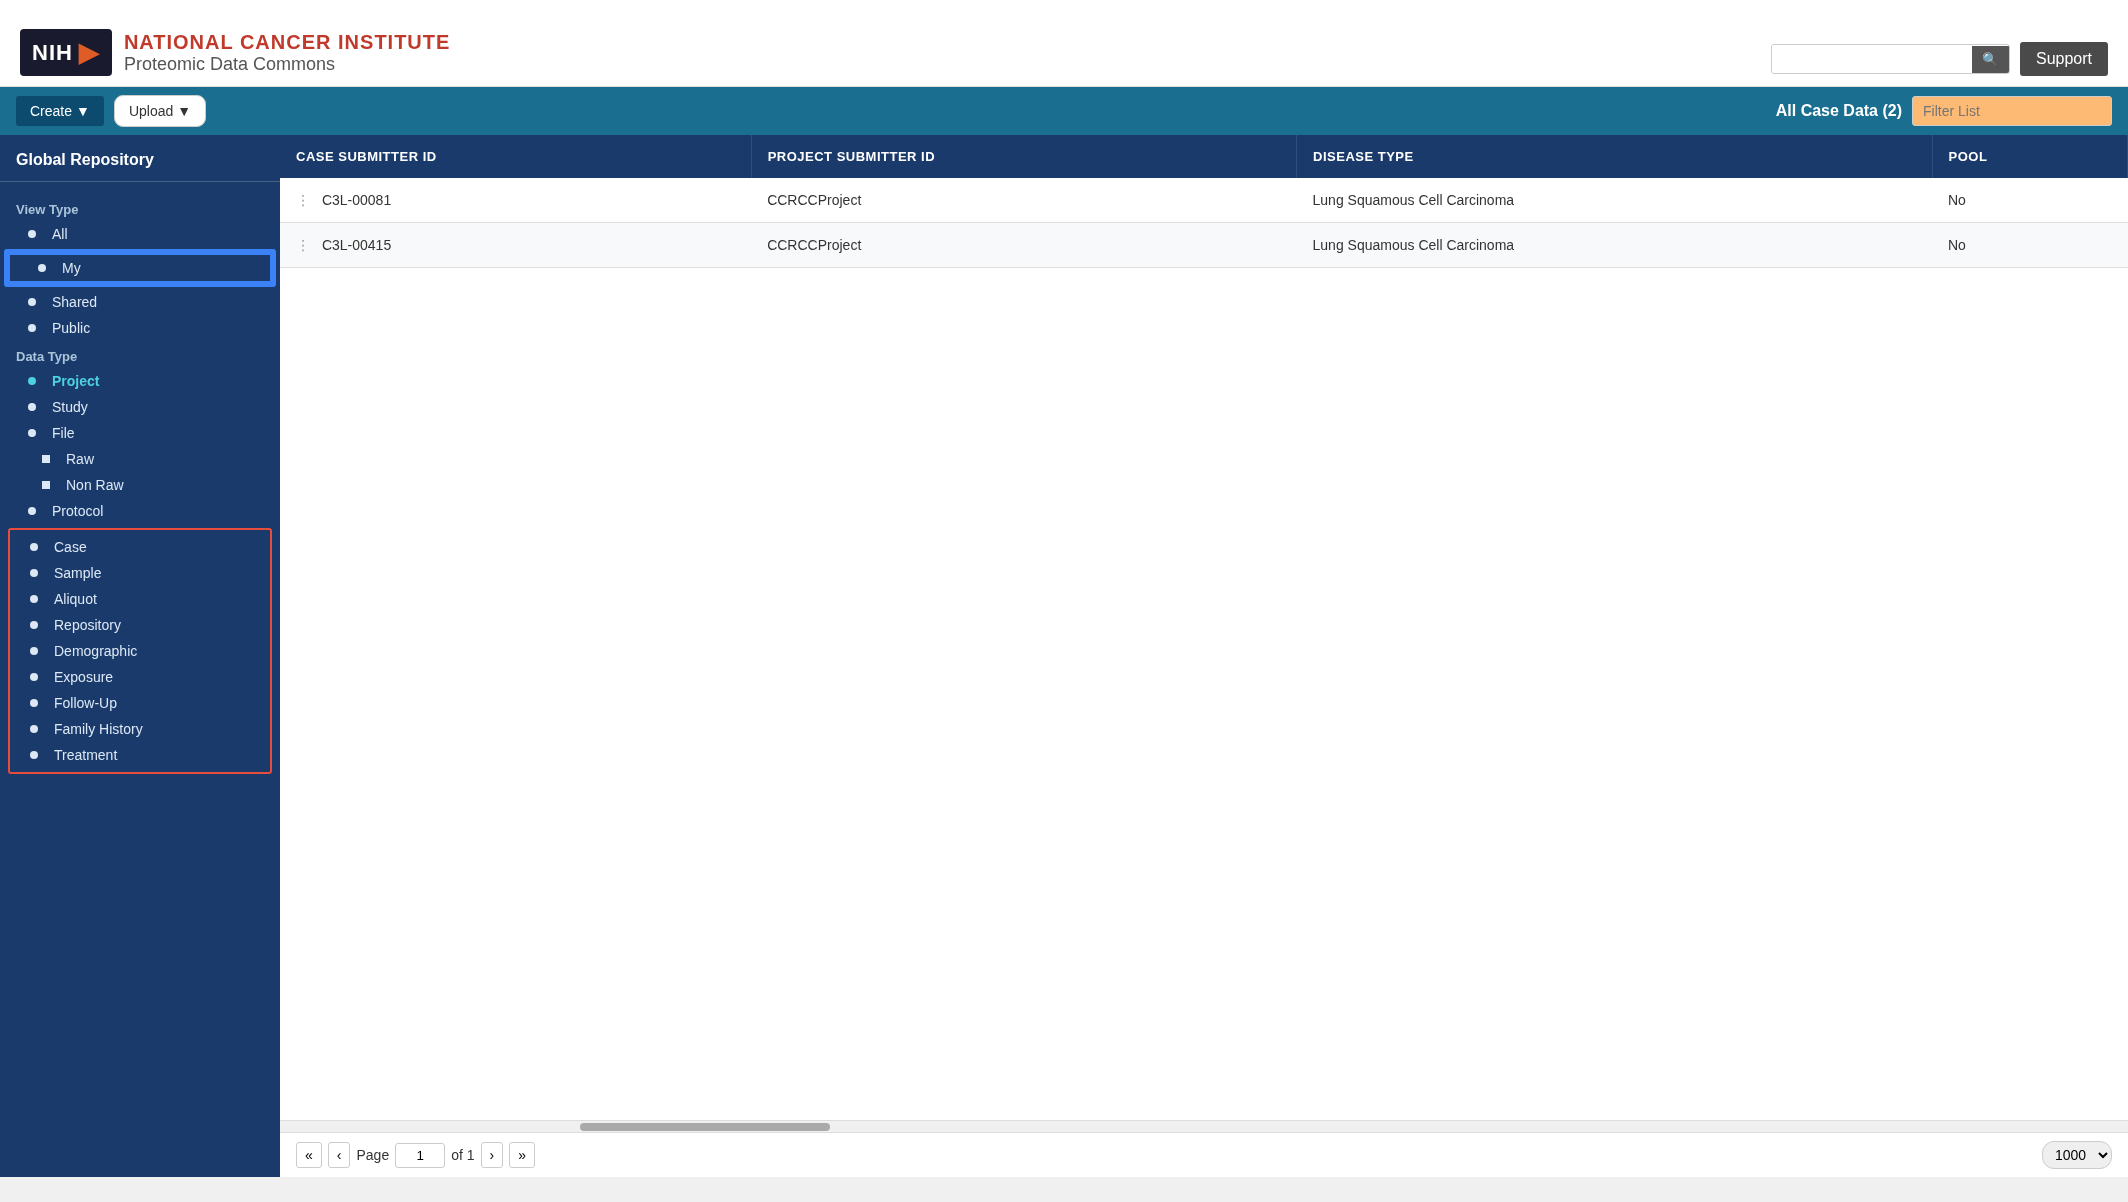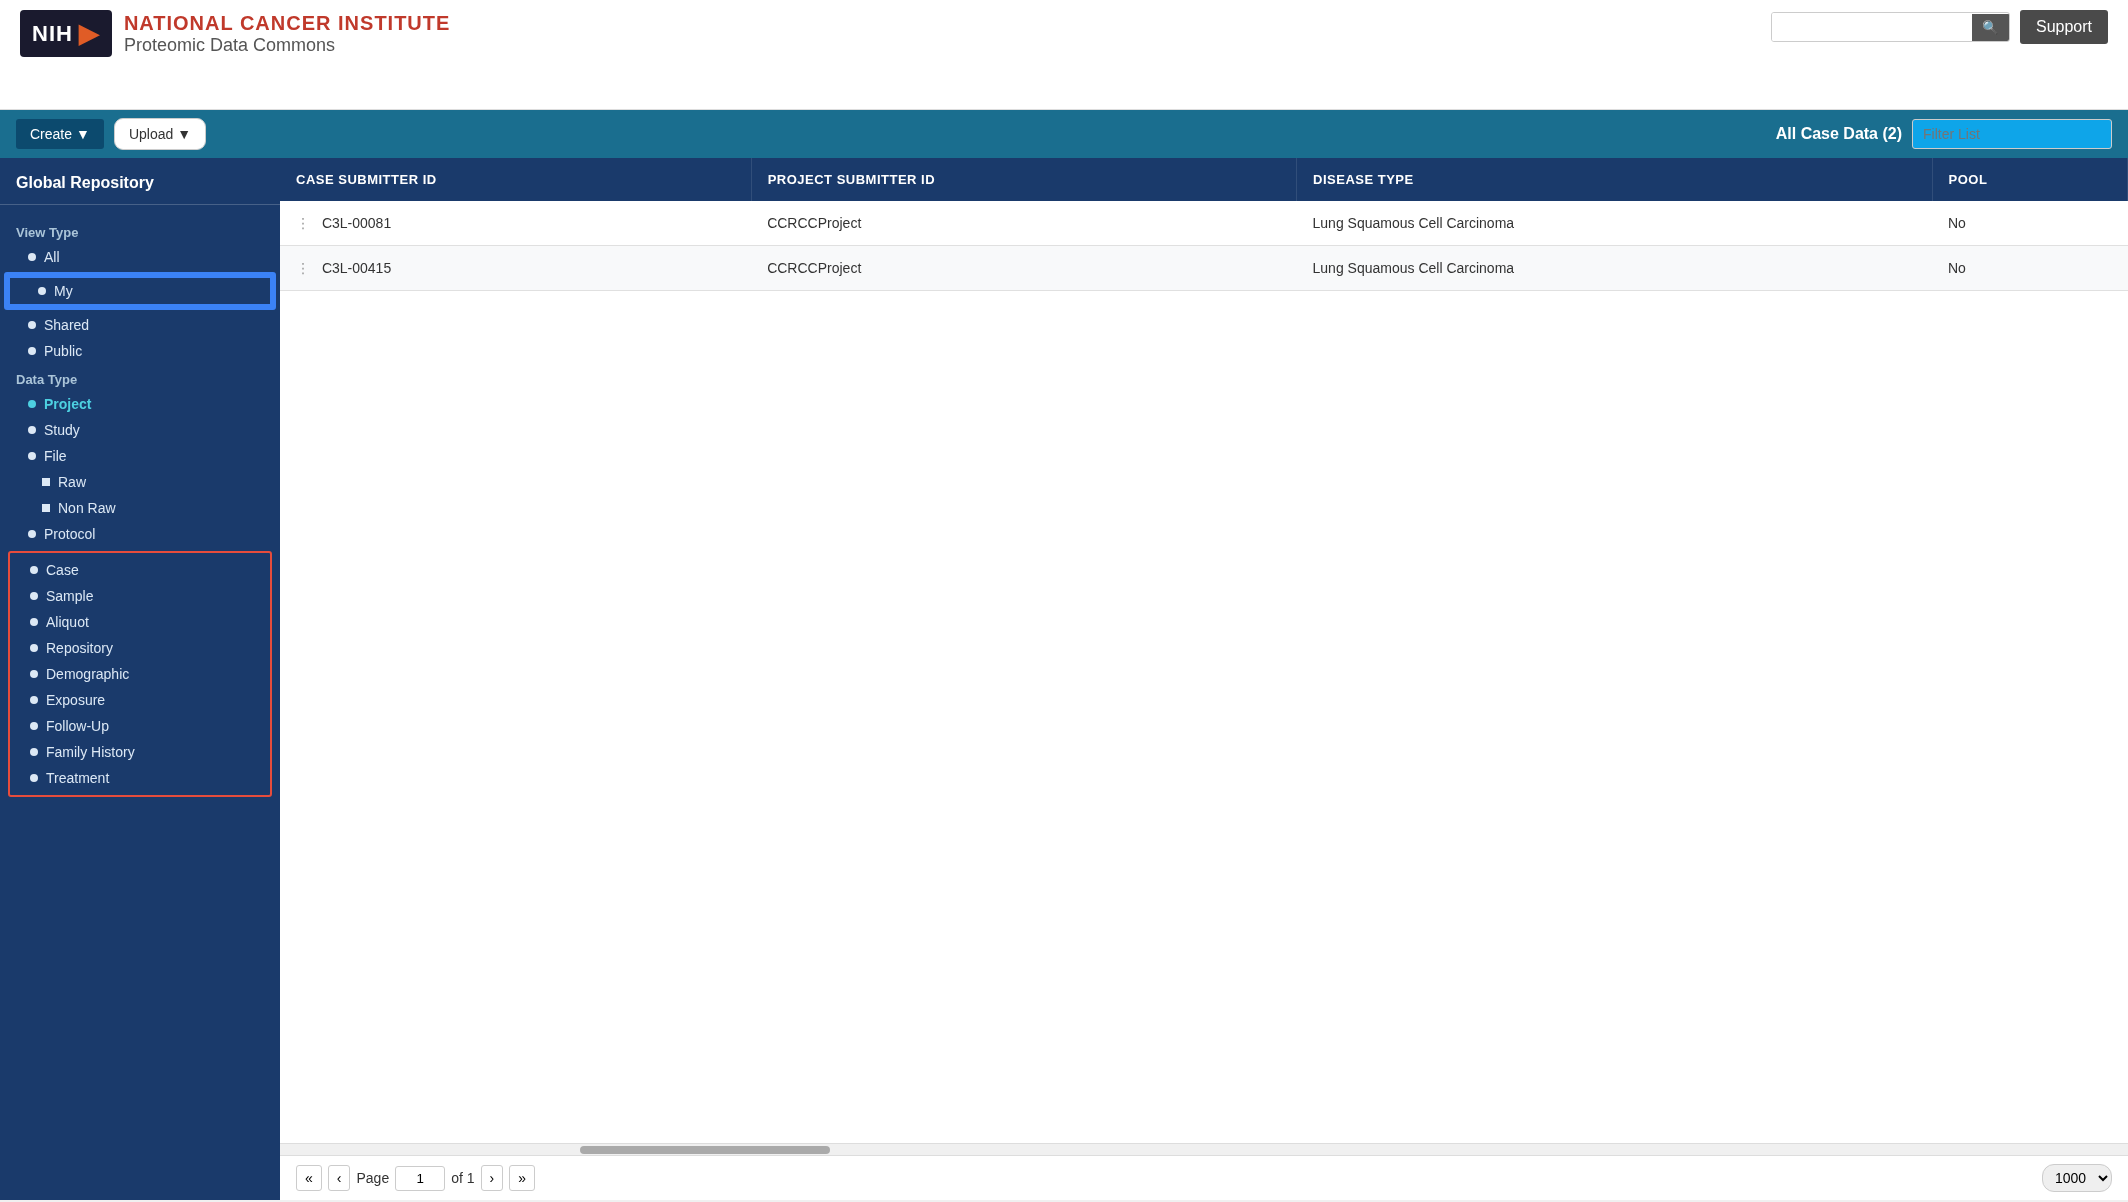--- a/index.html
+++ b/index.html
@@ -2,25 +2,25 @@
 <html><head>
   <meta charset="utf-8">
   <style>
     * { box-sizing: border-box; margin: 0; padding: 0; }
     body { font-family: Arial, sans-serif; font-size: 14px; background: #f0f0f0; color: #333; }
 
     
     .header {
       background: #fff;
       display: flex;
-      align-items: flex-start;
+      align-items: flex-end;
       justify-content: space-between;
       padding: 10px 20px;
       border-bottom: 1px solid #ddd;
-      height: 110px;
+      height: 87px;
     }
     .logo-area {
       display: flex;
       align-items: center;
       gap: 12px;
     }
     .nih-logo {
       background: #1a1a2e;
       color: #fff;
       font-size: 22px;
@@ -93,21 +93,21 @@
     }
     .toolbar-title {
       color: #fff;
       font-size: 16px;
       font-weight: bold;
       margin-left: 20px;
       flex: 1;
       text-align: right;
     }
     .filter-input {
-      background: #0ea5e9;
+      background: #fdba74;
       border: 1px solid #ccc;
       padding: 6px 10px;
       border-radius: 3px;
       font-size: 14px;
       width: 200px;
     }
     .btn-create {
       background: #0c4a6e;
       color: #fff;
       border: none;
@@ -161,21 +161,21 @@
       padding: 8px 16px 4px;
       font-weight: bold;
     }
     .sidebar-item {
       display: flex;
       align-items: center;
       padding: 5px 16px 5px 28px;
       cursor: pointer;
       font-size: 14px;
       color: #dce8f5;
-      gap: 8px;
+      gap: 16px;
     }
     .sidebar-item.highlighted {
       color: #4dd0e1;
       font-weight: bold;
     }
     .sidebar-item .bullet {
       width: 8px;
       height: 8px;
       border-radius: 50%;
       background: currentColor;

